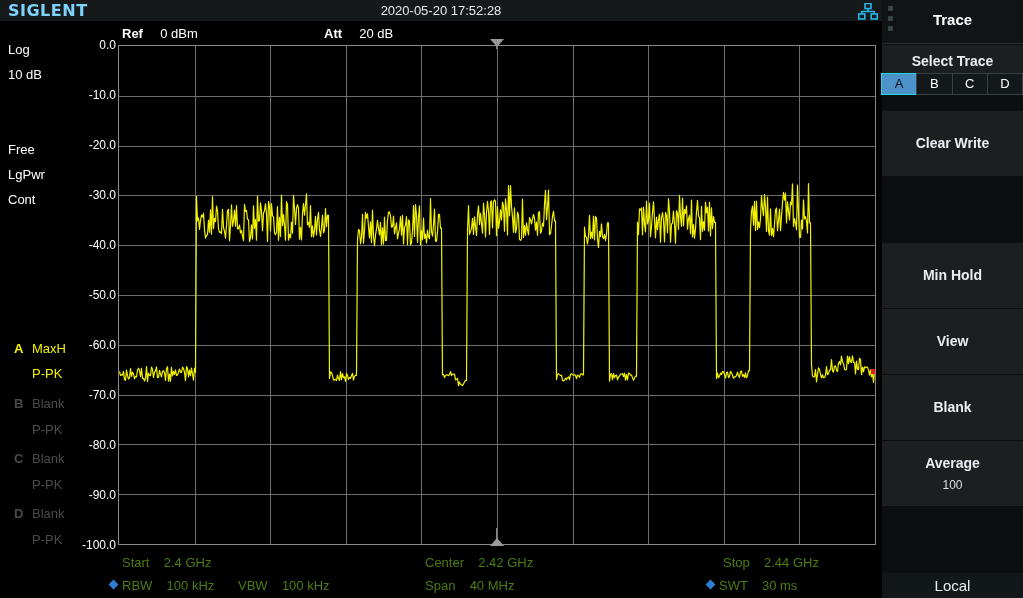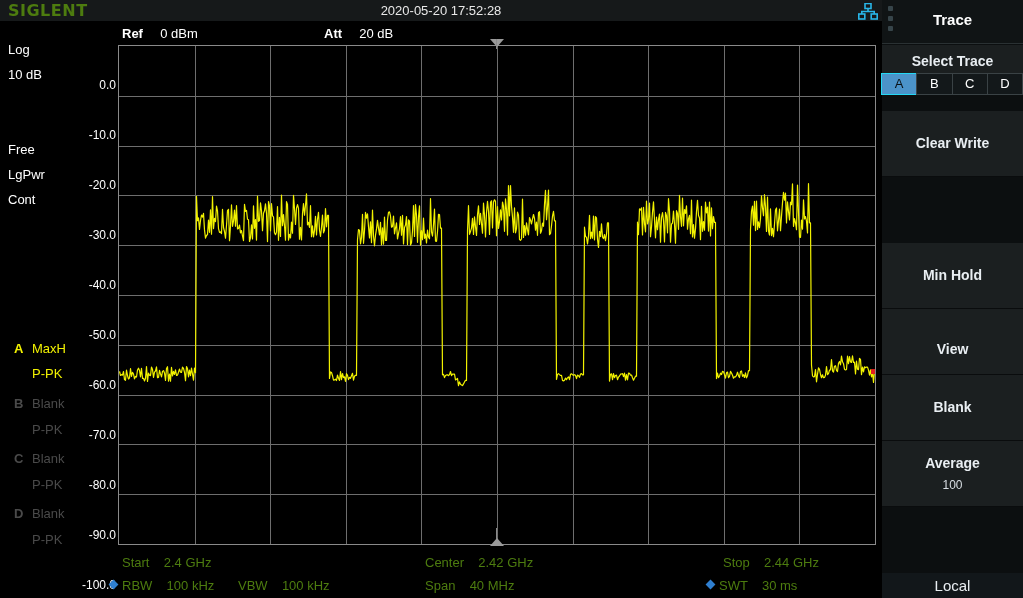--- a/index.html
+++ b/index.html
@@ -19,21 +19,21 @@
   
   #topbar {
     position: absolute; left: 0; top: 0;
     width: 882px; height: 22px;
     background: #16191a;
     border-bottom: 1px solid #000;
   }
   #brand {
     position: absolute; left: 8px; top: 1px;
     font-size: 16px; font-weight: bold;
-    color: #4d7c0f;
+    color: #7dd3fc;
     letter-spacing: 0.5px;
     font-family: "DejaVu Sans", sans-serif;
   }
   #datetime {
     position: absolute; left: 0; top: 3px;
     width: 882px; text-align: center;
     font-size: 13px; color: #e8e8e8;
   }
   #lan-icon {
     position: absolute; left: 858px; top: 3px;
@@ -84,21 +84,21 @@
     position: absolute;
     right: 0;
     width: 60px;
     text-align: right;
     font-size: 12px;
     color: #ffffff;
     white-space: nowrap;
   }
   #yticks {
     position: absolute; left: 52px; top: 45px;
-    width: 64px; height: 502px; margin-top: 40px;
+    width: 64px; height: 502px;
   }
 
   .mk-tri-down {
     position: absolute;
     width: 0; height: 0;
     border-left: 7px solid transparent;
     border-right: 7px solid transparent;
     border-top: 8px solid #9a9a9a;
   }
   .mk-tri-up {
@@ -369,21 +369,21 @@
     <div class="mi" style="top:111px; height:66px;">
       <div class="mi-lbl" style="top:24px;">Clear Write</div>
     </div>
 
 
     <div class="mi" style="top:243px; height:66px;">
       <div class="mi-lbl" style="top:24px;">Min Hold</div>
     </div>
 
     <div class="mi" style="top:309px; height:66px;">
-      <div class="mi-lbl" style="top:32px;">View</div>
+      <div class="mi-lbl" style="top:24px;">View</div>
     </div>
 
     <div class="mi" style="top:375px; height:66px;">
       <div class="mi-lbl" style="top:24px;">Blank</div>
     </div>
 
     <div class="mi" style="top:441px; height:66px;">
       <div class="mi-lbl" style="top:14px;">Average</div>
       <div class="mi-sub" style="top:37px;">100</div>
     </div>

